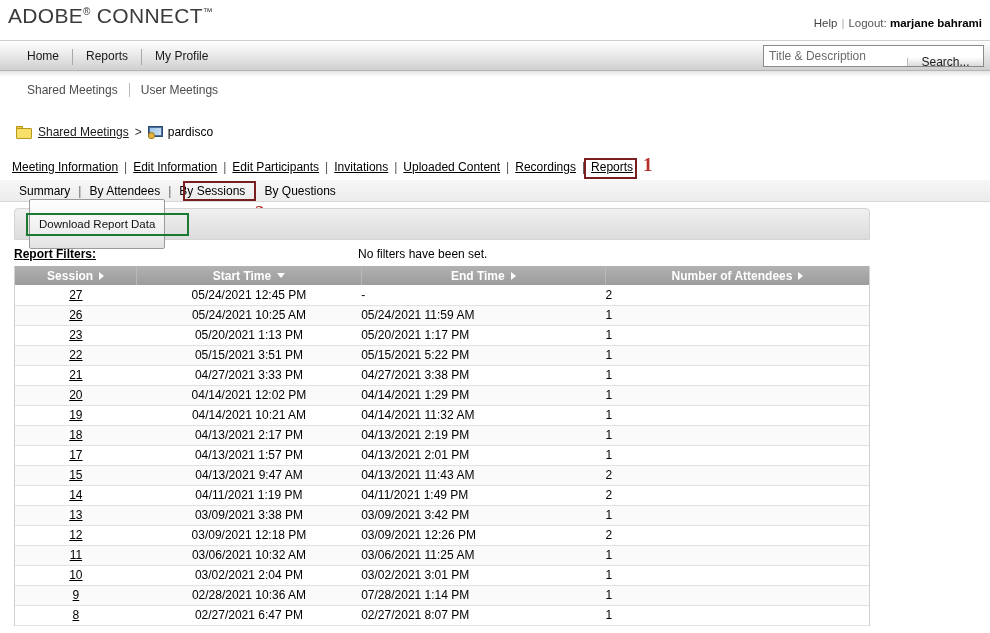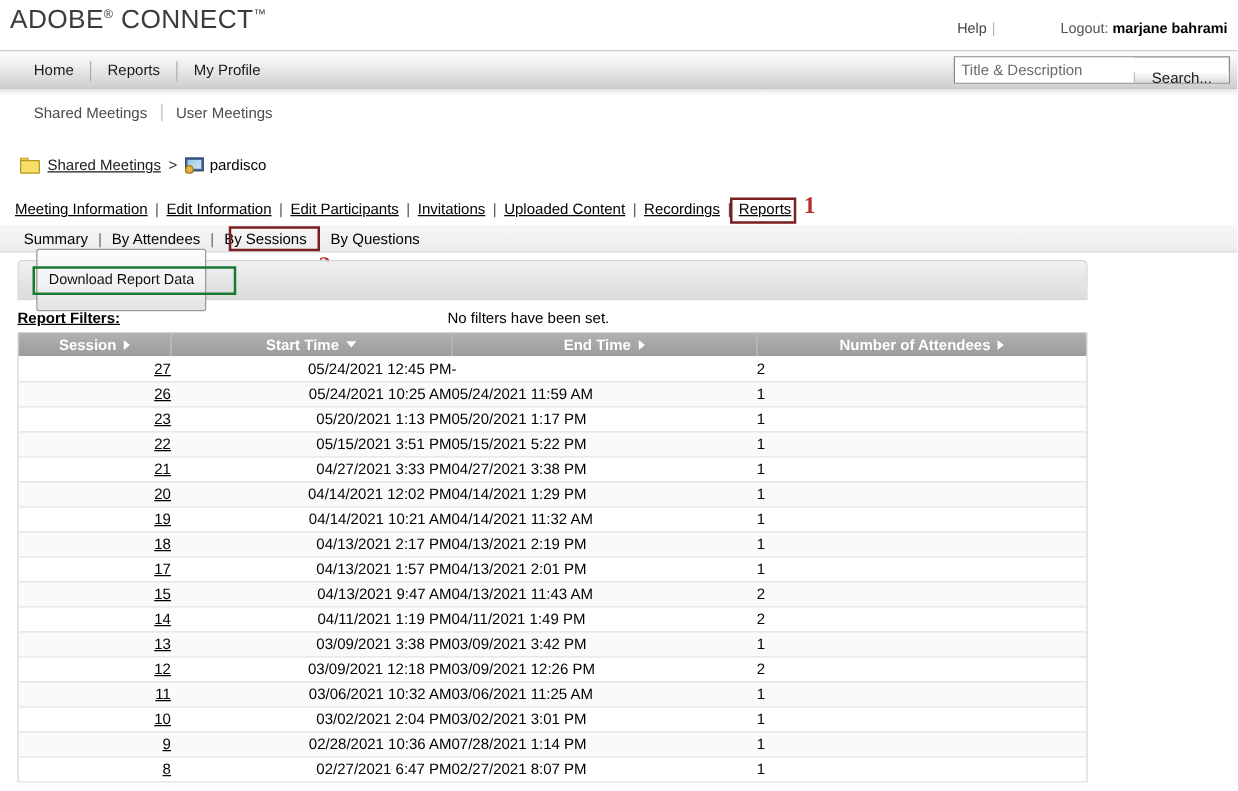--- a/index.html
+++ b/index.html
@@ -32,21 +32,21 @@
   .brand .sup { font-size: 10px; vertical-align: super; }
   .acct {
     position: absolute;
     right: 8px; top: 17px;
     font-size: 11.5px;
     color: #444;
     white-space: nowrap;
   }
   .acct .sep { color: #b0b0b0; padding: 0 4px; }
   .acct .uname { font-weight: bold; color: #000; }
-  .acct .lbl { color: #555; margin-left: 48px; }
+  .acct .lbl { color: #555; }
 
   
   .navbar {
     position: relative;
     height: 31px;
     background: linear-gradient(to bottom, #fdfdfd 0%, #f0f0f0 35%, #dcdcdc 75%, #cfcfcf 100%);
     border-top: 1px solid #cfcfcf;
     border-bottom: 1px solid #b5b5b5;
   }
   .navbar .items {
@@ -334,22 +334,22 @@
   table.rpt tbody td {
     height: 20px;
     padding: 0;
     border-bottom: 1px solid #e2e2e2;
     font-size: 12px;
     color: #000;
     background: #ffffff;
     vertical-align: middle;
   }
   table.rpt tbody tr:nth-child(even) td { background: #fafafa; }
-  .c-session { width: 122px; text-align: right; padding-left: 66px; }
-  .c-start   { width: 225px; text-align: right; padding-left: 20px; }
+  .c-session { width: 122px; text-align: center; padding-left: 66px; }
+  .c-start   { width: 225px; text-align: center; padding-left: 20px; }
   .c-end     { width: 245px; text-align: left; padding-left: 27px; }
   .c-att     { width: 264px; text-align: left; padding-left: 88px; }
   .sesslink {
     color: #000;
     text-decoration: underline;
     cursor: pointer;
   }
 </style>
 </head>
 <body>

